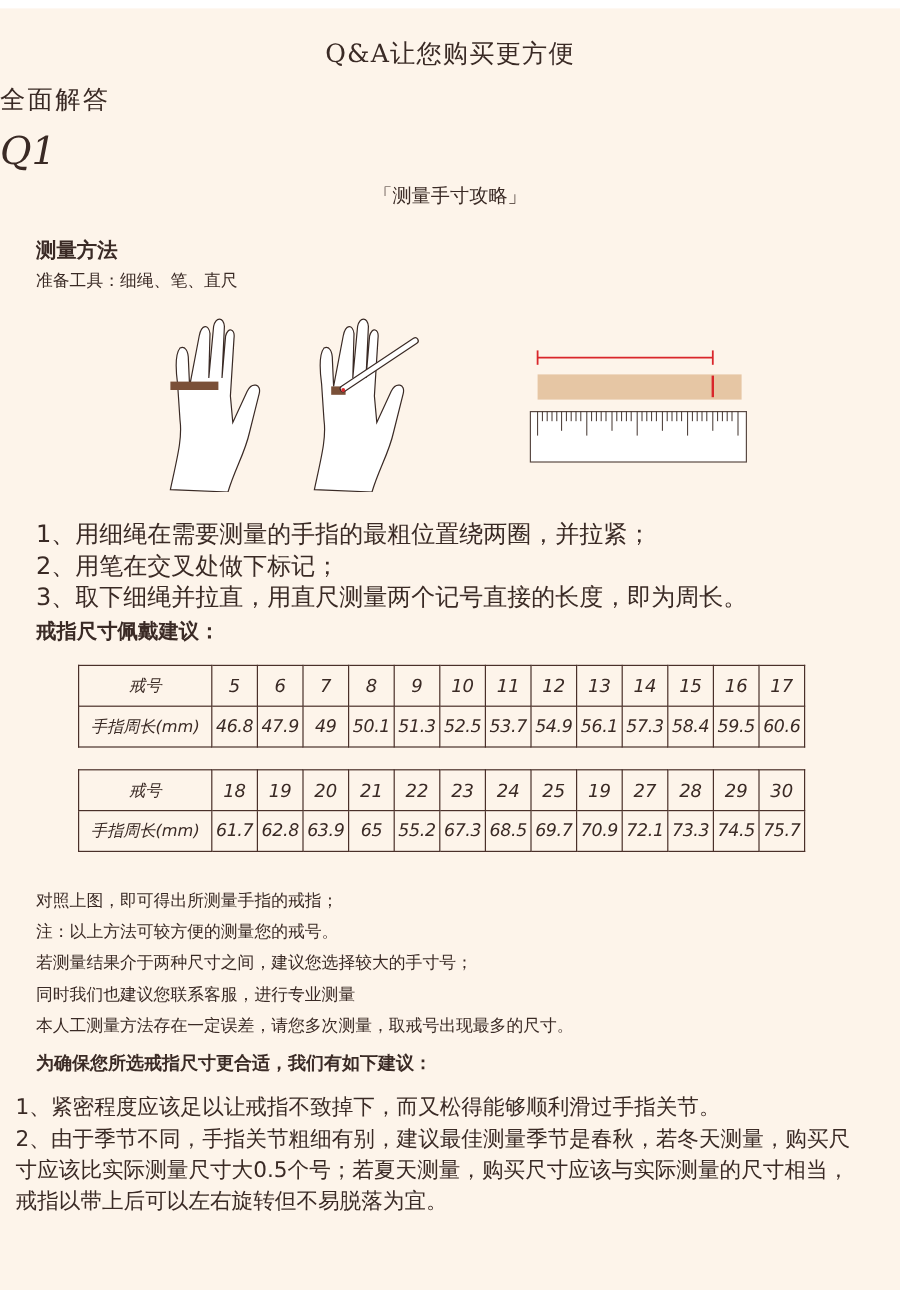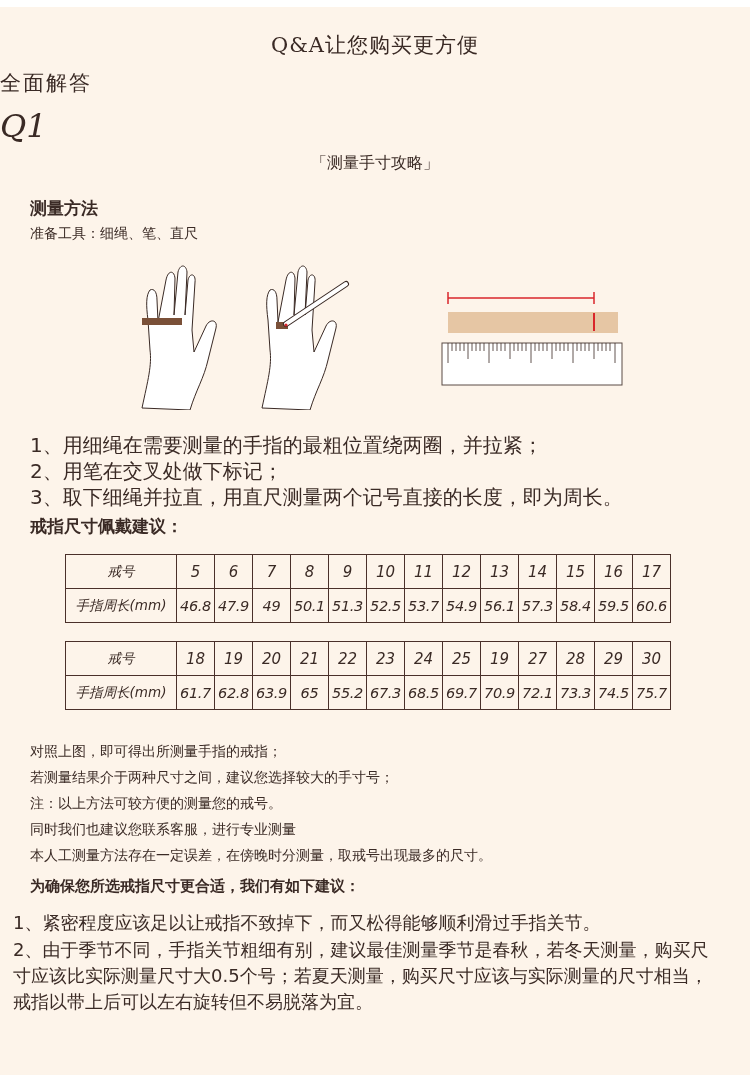--- a/index.html
+++ b/index.html
@@ -194,24 +194,24 @@
       <td class="val">72.1</td>
       <td class="val">73.3</td>
       <td class="val">74.5</td>
       <td class="val">75.7</td>
     </tr>
   </tbody>
     </table>
 
   <div class="abs notes">
     <div>对照上图，即可得出所测量手指的戒指；</div>
+    <div>注：以上方法可较方便的测量您的戒号。</div>
     <div>若测量结果介于两种尺寸之间，建议您选择较大的手寸号；</div>
-    <div>注：以上方法可较方便的测量您的戒号。</div>
     <div>同时我们也建议您联系客服，进行专业测量</div>
-    <div>本人工测量方法存在一定误差，在傍晚时分测量，取戒号出现最多的尺寸。</div>
+    <div>本人工测量方法存在一定误差，请您多次测量，取戒号出现最多的尺寸。</div>
   </div>
 
   <div class="abs h-advice">为确保您所选戒指尺寸更合适，我们有如下建议：</div>
   <div class="abs advice">
     <p>1、紧密程度应该足以让戒指不致掉下，而又松得能够顺利滑过手指关节。</p>
     <p>2、由于季节不同，手指关节粗细有别，建议最佳测量季节是春秋，若冬天测量，购买尺寸应该比实际测量尺寸大0.5个号；若夏天测量，购买尺寸应该与实际测量的尺寸相当，戒指以带上后可以左右旋转但不易脱落为宜。</p>
   </div>
 
 </div>
 

